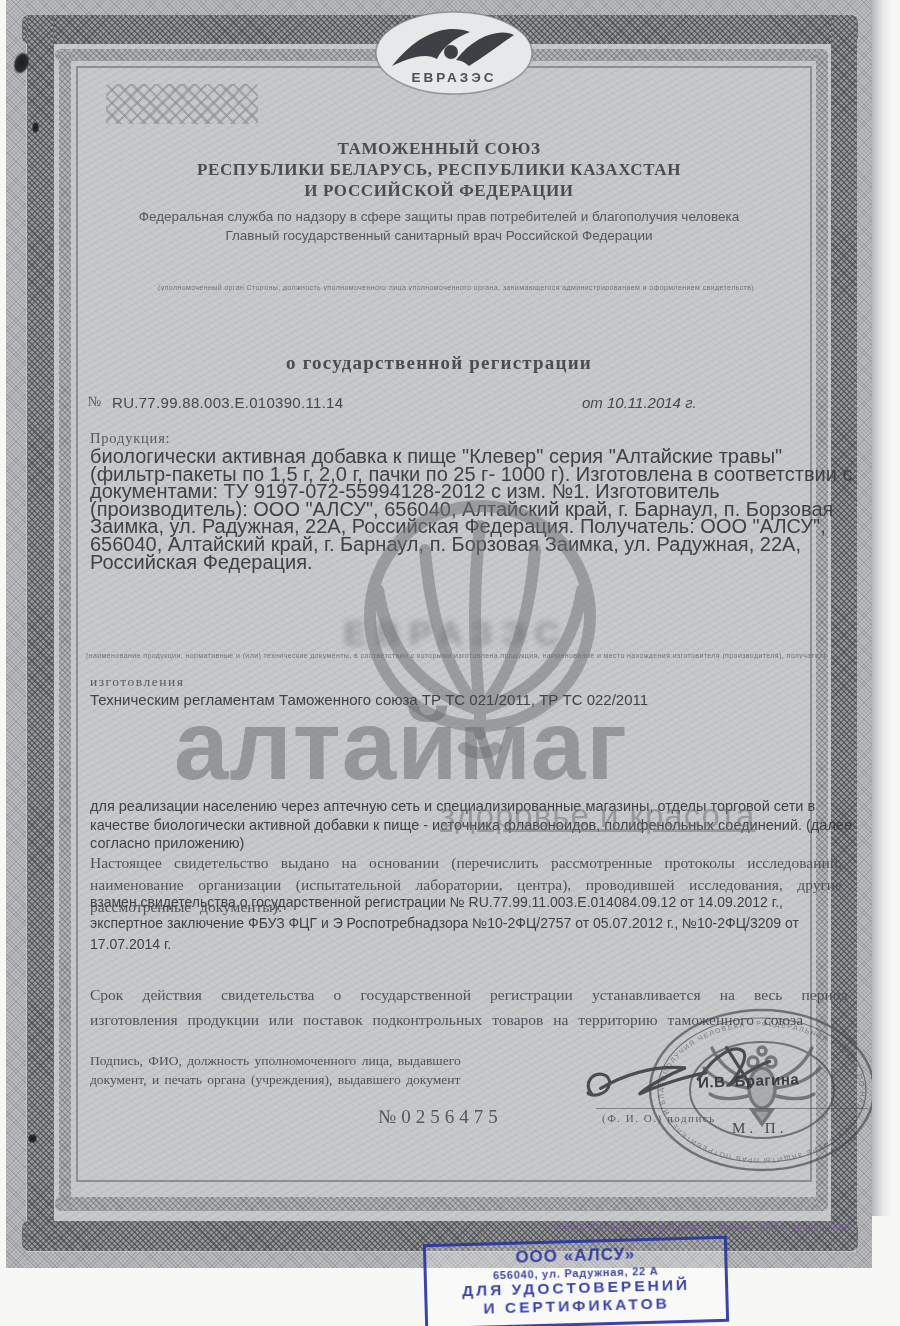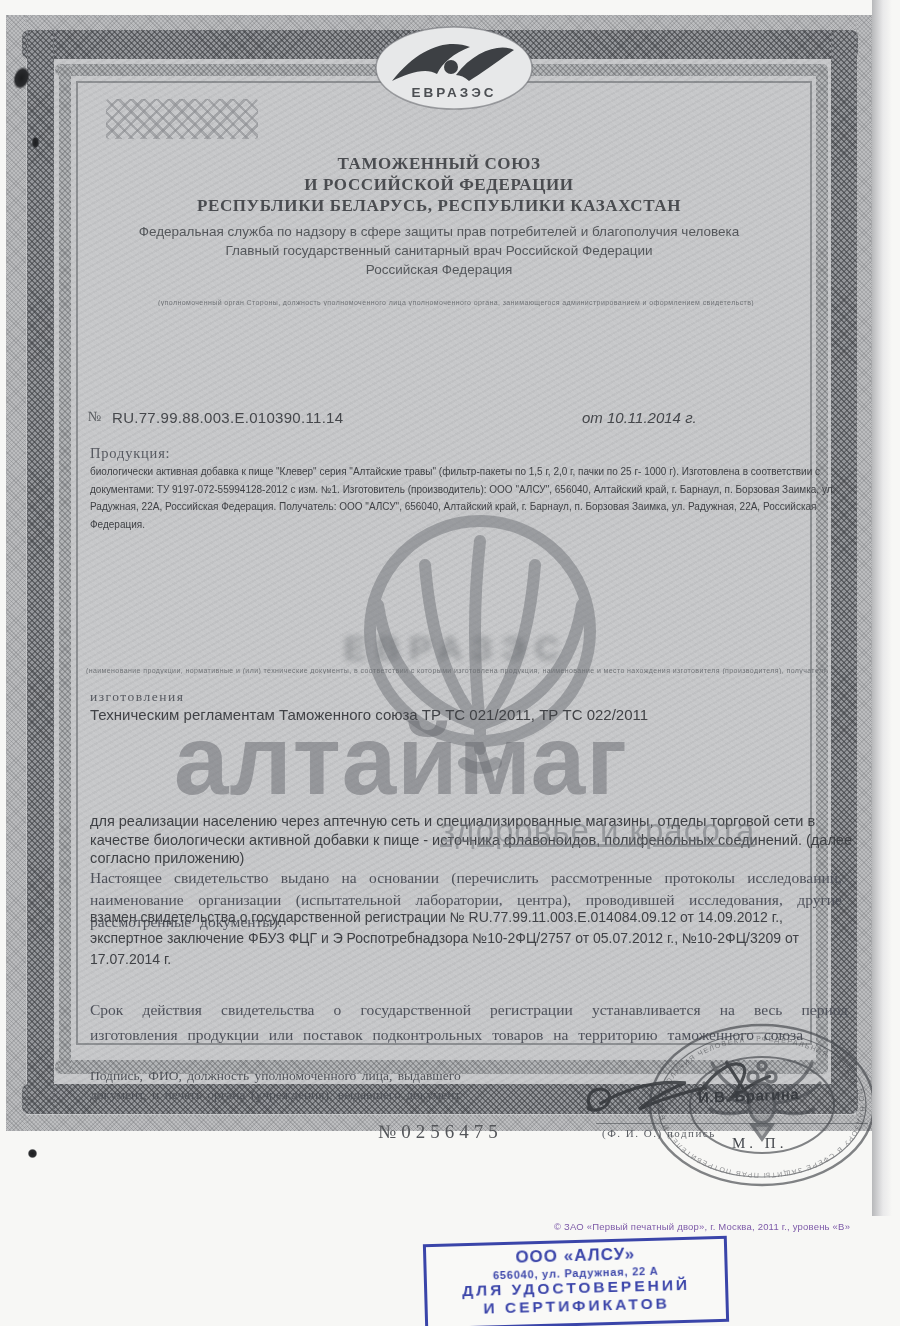--- a/index.html
+++ b/index.html
@@ -2,26 +2,25 @@
 <html><head>
 <meta charset="utf-8">
 <style>
   html,body{margin:0;padding:0;}
   body{
     width:900px;height:1326px;position:relative;overflow:hidden;
     background:#f7f7f5;
     font-family:"Liberation Sans",sans-serif;
   }
   .cert{
-    position:absolute;left:6px;top:0;width:866px;height:1116px;
+    position:absolute;left:6px;top:0;width:866px;height:1268px;
     background:
       repeating-linear-gradient(37deg, rgba(255,255,255,.05) 0 2px, transparent 2px 5px),
       repeating-linear-gradient(-29deg, rgba(40,42,46,.045) 0 2px, transparent 2px 6px),
       #c6c7c9;
-    margin-top: 15px;
   }
   .right-crease{
     position:absolute;left:872px;top:0;width:20px;height:1216px;
     background:linear-gradient(90deg,#b7b8ba,#e9e9ea 55%,#f7f7f5);
   }
   
   .xhatch-dark{
     background-color:#94969a;
     background-image:
       repeating-linear-gradient(45deg, rgba(55,57,61,.55) 0 1.5px, transparent 1.5px 4px),
@@ -89,21 +88,21 @@
   .title-sub{
     position:absolute;left:0;top:352px;width:100%;text-align:center;
     font-family:"Liberation Serif",serif;font-weight:bold;font-size:19px;
     letter-spacing:1.2px;color:#4a4c50;
   }
   .number-row{position:absolute;left:0;top:394px;width:100%;height:22px;}
   .no-sign{position:absolute;left:82px;top:0;font-family:"Liberation Serif",serif;font-size:14px;color:#5a5d61;}
   .no-value{position:absolute;left:106px;top:0;font-size:15px;color:#45474b;letter-spacing:.3px;}
   .no-date{position:absolute;left:576px;top:0;font-size:15px;color:#45474b;font-style:italic;}
   .product-label{position:absolute;left:84px;top:430px;font-family:"Liberation Serif",serif;font-size:14.5px;color:#565960;letter-spacing:.8px;}
-  .product-text{position:absolute;left:84px;top:448px;width:774px;font-size:10px;line-height:17.6px;color:#3f4145;}
+  .product-text{position:absolute;left:84px;top:448px;width:774px;font-size:20px;line-height:17.6px;color:#3f4145;}
   .compliance-label{position:absolute;left:84px;top:674px;font-family:"Liberation Serif",serif;font-size:13.5px;color:#565960;letter-spacing:1.5px;}
   .compliance-text{position:absolute;left:84px;top:691px;width:760px;font-size:15px;color:#404246;}
   .serif-just{
     font-family:"Liberation Serif",serif;color:#4e515a;text-align:justify;
   }
   .passed{position:absolute;left:84px;top:737px;width:758px;font-size:16px;line-height:26px;word-spacing:9px;letter-spacing:.4px;}
   .usage{position:absolute;left:84px;top:797px;width:776px;font-size:14.5px;line-height:18.6px;color:#3f4145;}
   .basis-template{position:absolute;left:84px;top:852px;width:752px;font-size:15.5px;line-height:22px;word-spacing:5px;}
   .basis-docs{position:absolute;left:84px;top:892px;width:764px;font-size:14px;line-height:21px;color:#3f4145;}
   .validity{position:absolute;left:84px;top:982px;width:758px;font-size:15.5px;line-height:25px;word-spacing:6px;}
@@ -174,30 +173,30 @@
     <g fill="#3d4044">
       <path d="M 34 58 C 62 22 92 16 112 24 C 96 30 84 40 79 51 C 68 44 50 50 34 58 Z"></path>
       <path d="M 98 52 C 116 28 142 20 156 27 C 140 38 124 50 111 58 C 107 54 102 52 98 52 Z"></path>
       <circle cx="93" cy="44" r="7"></circle>
     </g>
     <text x="96" y="74" text-anchor="middle" font-family="Liberation Sans, sans-serif" font-weight="bold" font-size="13.5" letter-spacing="3" fill="#4c4f53">ЕВРАЗЭС</text>
   </svg>
 
   <div class="header-block">
     <div class="union-line">ТАМОЖЕННЫЙ СОЮЗ</div>
+    <div class="union-line">РЕСПУБЛИКИ БЕЛАРУСЬ, РЕСПУБЛИКИ КАЗАХСТАН</div>
     <div class="union-line">И РОССИЙСКОЙ ФЕДЕРАЦИИ</div>
-    <div class="union-line">РЕСПУБЛИКИ БЕЛАРУСЬ, РЕСПУБЛИКИ КАЗАХСТАН</div>
     <div class="authority-wrap">
       <div class="authority">Федеральная служба по надзору в сфере защиты прав потребителей и благополучия человека</div>
       <div class="authority">Главный государственный санитарный врач Российской Федерации</div>
-      <div class="authority">Российская Федерация</div>
     </div>
   </div>
   <div class="fine-print fp1">(уполномоченный орган Стороны, должность уполномоченного лица уполномоченного органа, занимающегося администрированием и оформлением свидетельств)</div>
 
+  <div class="title-sub">о государственной регистрации</div>
 
   <div class="number-row">
     <span class="no-sign">№</span>
     <span class="no-value">RU.77.99.88.003.E.010390.11.14</span>
     <span class="no-date">от 10.11.2014 г.</span>
   </div>
 
   <div class="product-label serif">Продукция:</div>
   <div class="product-text">биологически активная добавка к пище "Клевер" серия "Алтайские травы" (фильтр-пакеты по 1,5 г, 2,0 г, пачки по 25 г- 1000 г). Изготовлена в соответствии с документами: ТУ 9197-072-55994128-2012 с изм. №1. Изготовитель (производитель): ООО "АЛСУ", 656040, Алтайский край, г. Барнаул, п. Борзовая Заимка, ул. Радужная, 22А, Российская Федерация. Получатель: ООО "АЛСУ", 656040, Алтайский край, г. Барнаул, п. Борзовая Заимка, ул. Радужная, 22А, Российская Федерация.</div>
 

